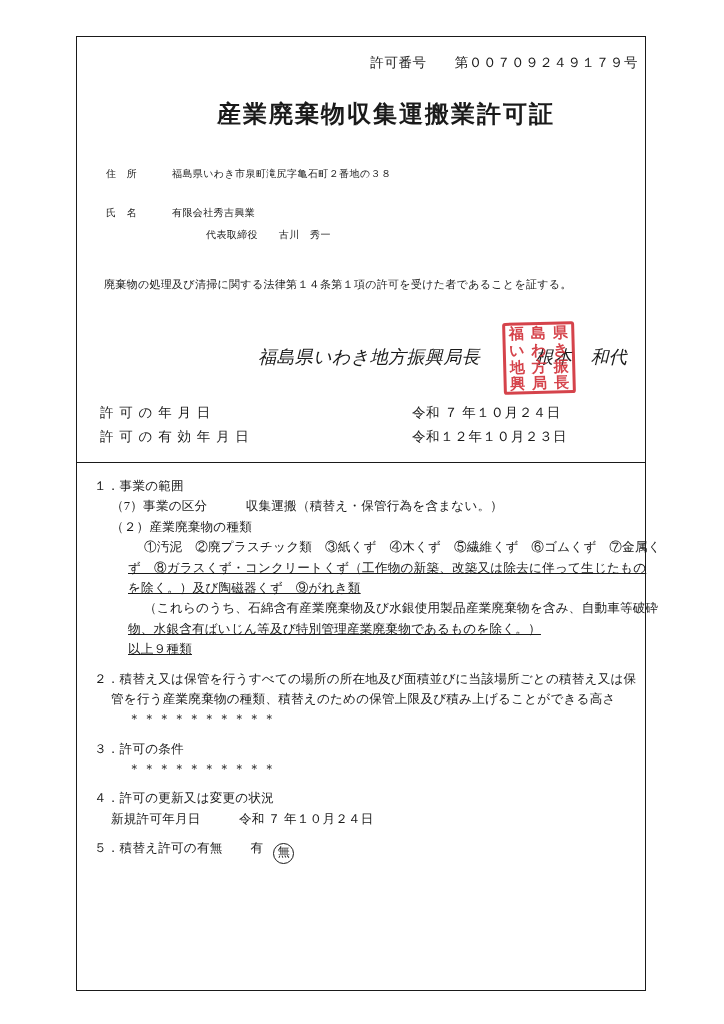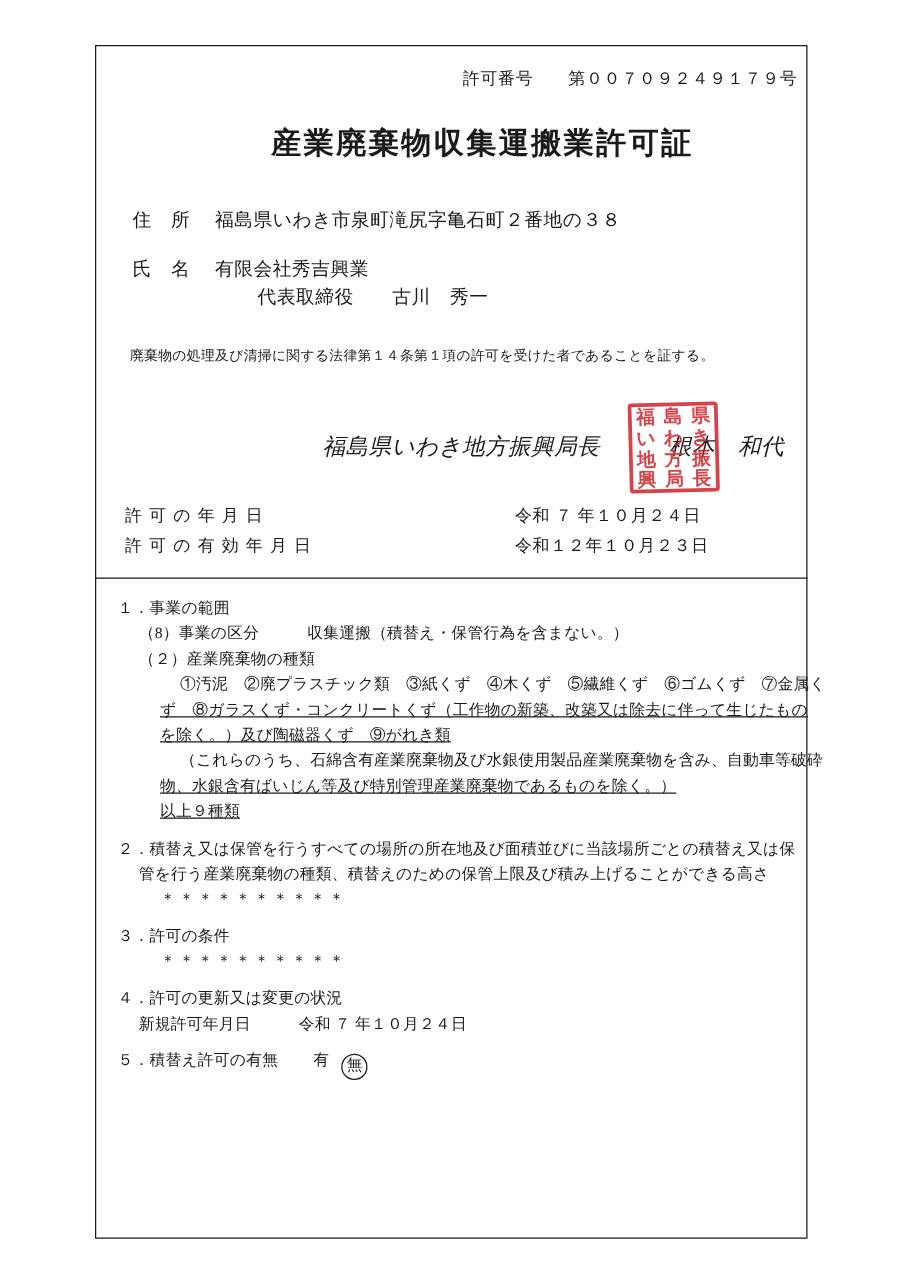--- a/index.html
+++ b/index.html
@@ -54,21 +54,21 @@
     top: 98px;
     width: 724px;
     text-align: center;
     font-size: 24px;
     font-weight: bold;
     letter-spacing: 2px;
     padding-left: 24px;
   }
   .field-row {
     position: absolute;
-    font-size: 15px;
+    font-size: 10px;
     letter-spacing: 0.4px;
     white-space: nowrap;
     font-family: Liberation Mono, monospace;
   }
   .field-label {
     display: inline-block;
     width: 66px;
   }
   .addr-row { left: 106px; top: 167px; }
   .name-row { left: 106px; top: 206px; }
@@ -220,21 +220,21 @@
 
   <div class="dates date-label-1">許 可 の 年 月 日</div>
   <div class="dates date-val-1">令和 ７ 年１０月２４日</div>
   <div class="dates date-label-2">許 可 の 有 効 年 月 日</div>
   <div class="dates date-val-2">令和１２年１０月２３日</div>
 
   <div class="body">
 
     <div class="item">
       <div class="item-head">１．事業の範囲</div>
-      <div class="ind1 nowrap">（8）事業の区分　　　収集運搬（積替え・保管行為を含まない。）</div>
+      <div class="ind1 nowrap">（7）事業の区分　　　収集運搬（積替え・保管行為を含まない。）</div>
       <div class="ind1 nowrap">（２）産業廃棄物の種類</div>
       <div class="ind3 nowrap">①汚泥　②廃プラスチック類　③紙くず　④木くず　⑤繊維くず　⑥ゴムくず　⑦金属く</div>
       <div class="ind2 nowrap">ず　⑧ガラスくず・コンクリートくず（工作物の新築、改築又は除去に伴って生じたもの</div>
       <div class="ind2 nowrap">を除く。）及び陶磁器くず　⑨がれき類</div>
       <div class="ind3 nowrap">（これらのうち、石綿含有産業廃棄物及び水銀使用製品産業廃棄物を含み、自動車等破砕</div>
       <div class="ind2 nowrap">物、水銀含有ばいじん等及び特別管理産業廃棄物であるものを除く。）</div>
       <div class="ind2 nowrap">以上９種類</div>
     </div>
 
     <div class="item gap-top">

